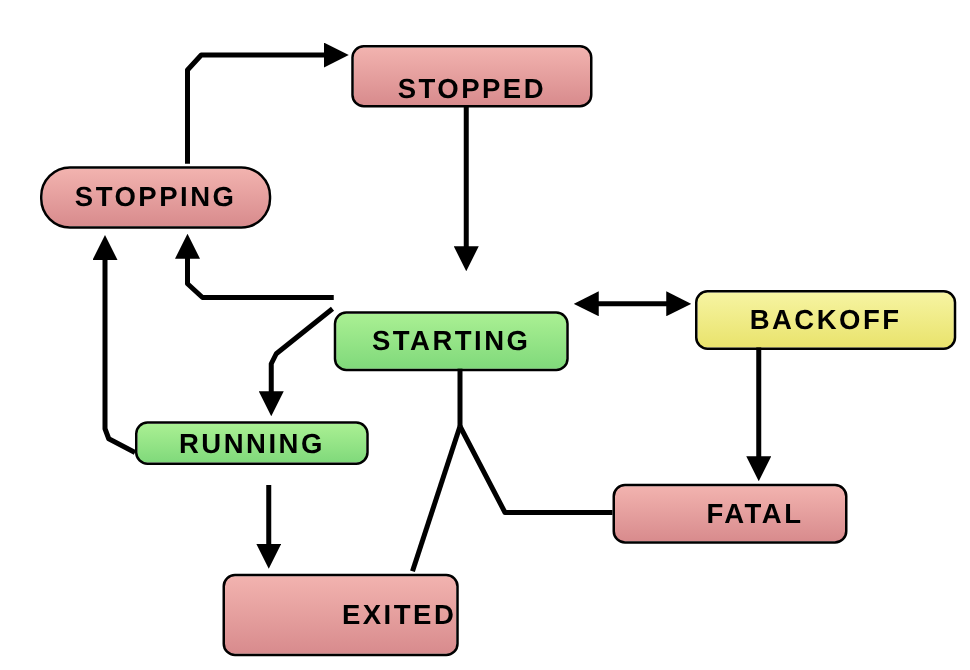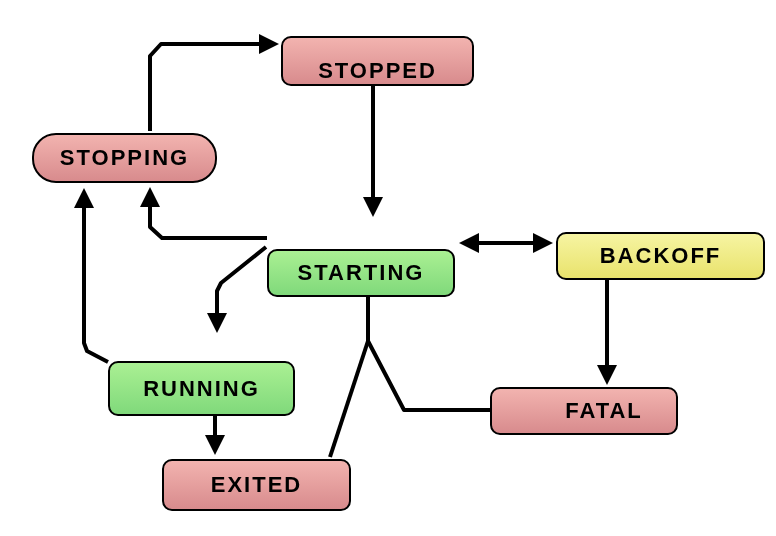--- a/index.html
+++ b/index.html
@@ -24,23 +24,23 @@
     user-select:none;
   }
   .c-pink  {background:linear-gradient(180deg, var(--pink_top) 0%,  var(--pink_bottom) 100%);}
   .c-green {background:linear-gradient(180deg, var(--green_top) 0%, var(--green_bottom) 100%);}
   .c-yellow{background:linear-gradient(180deg, var(--yellow_top) 0%,var(--yellow_bottom) 100%);}
 
   .node-stopped {left:281px;top:36px; width:193px;height:50px;align-items:flex-end;}
   .node-stopping{left:32px; top:133px;width:185px;height:50px;border-radius:24px;}
   .node-starting{left:267px;top:219px;width:188px;height:48px;margin-top:30px;}
   .node-backoff {left:556px;top:220px;width:209px;height:48px;margin-top:12px;}
-  .node-running {left:108px;top:337px;width:187px;height:55px;margin-top:24px;}
+  .node-running {left:108px;top:337px;width:187px;height:35px;}
   .node-fatal   {left:490px;top:387px;width:188px;height:48px;padding-left:40px;}
-  .node-exited  {left:162px;top:459px;width:189px;height:52px;}
+  .node-exited  {left:178px;top:459px;width:189px;height:66px;justify-content:flex-end;}
 
   .edge{stroke:var(--arrow);stroke-width:4;fill:none;stroke-linejoin:round;}
 </style>
 </head>
 <body>
 
 <div id="stage">
 
   <svg id="edges" width="776" height="536" viewBox="0 0 776 536" xmlns="http://www.w3.org/2000/svg">
     <defs>

